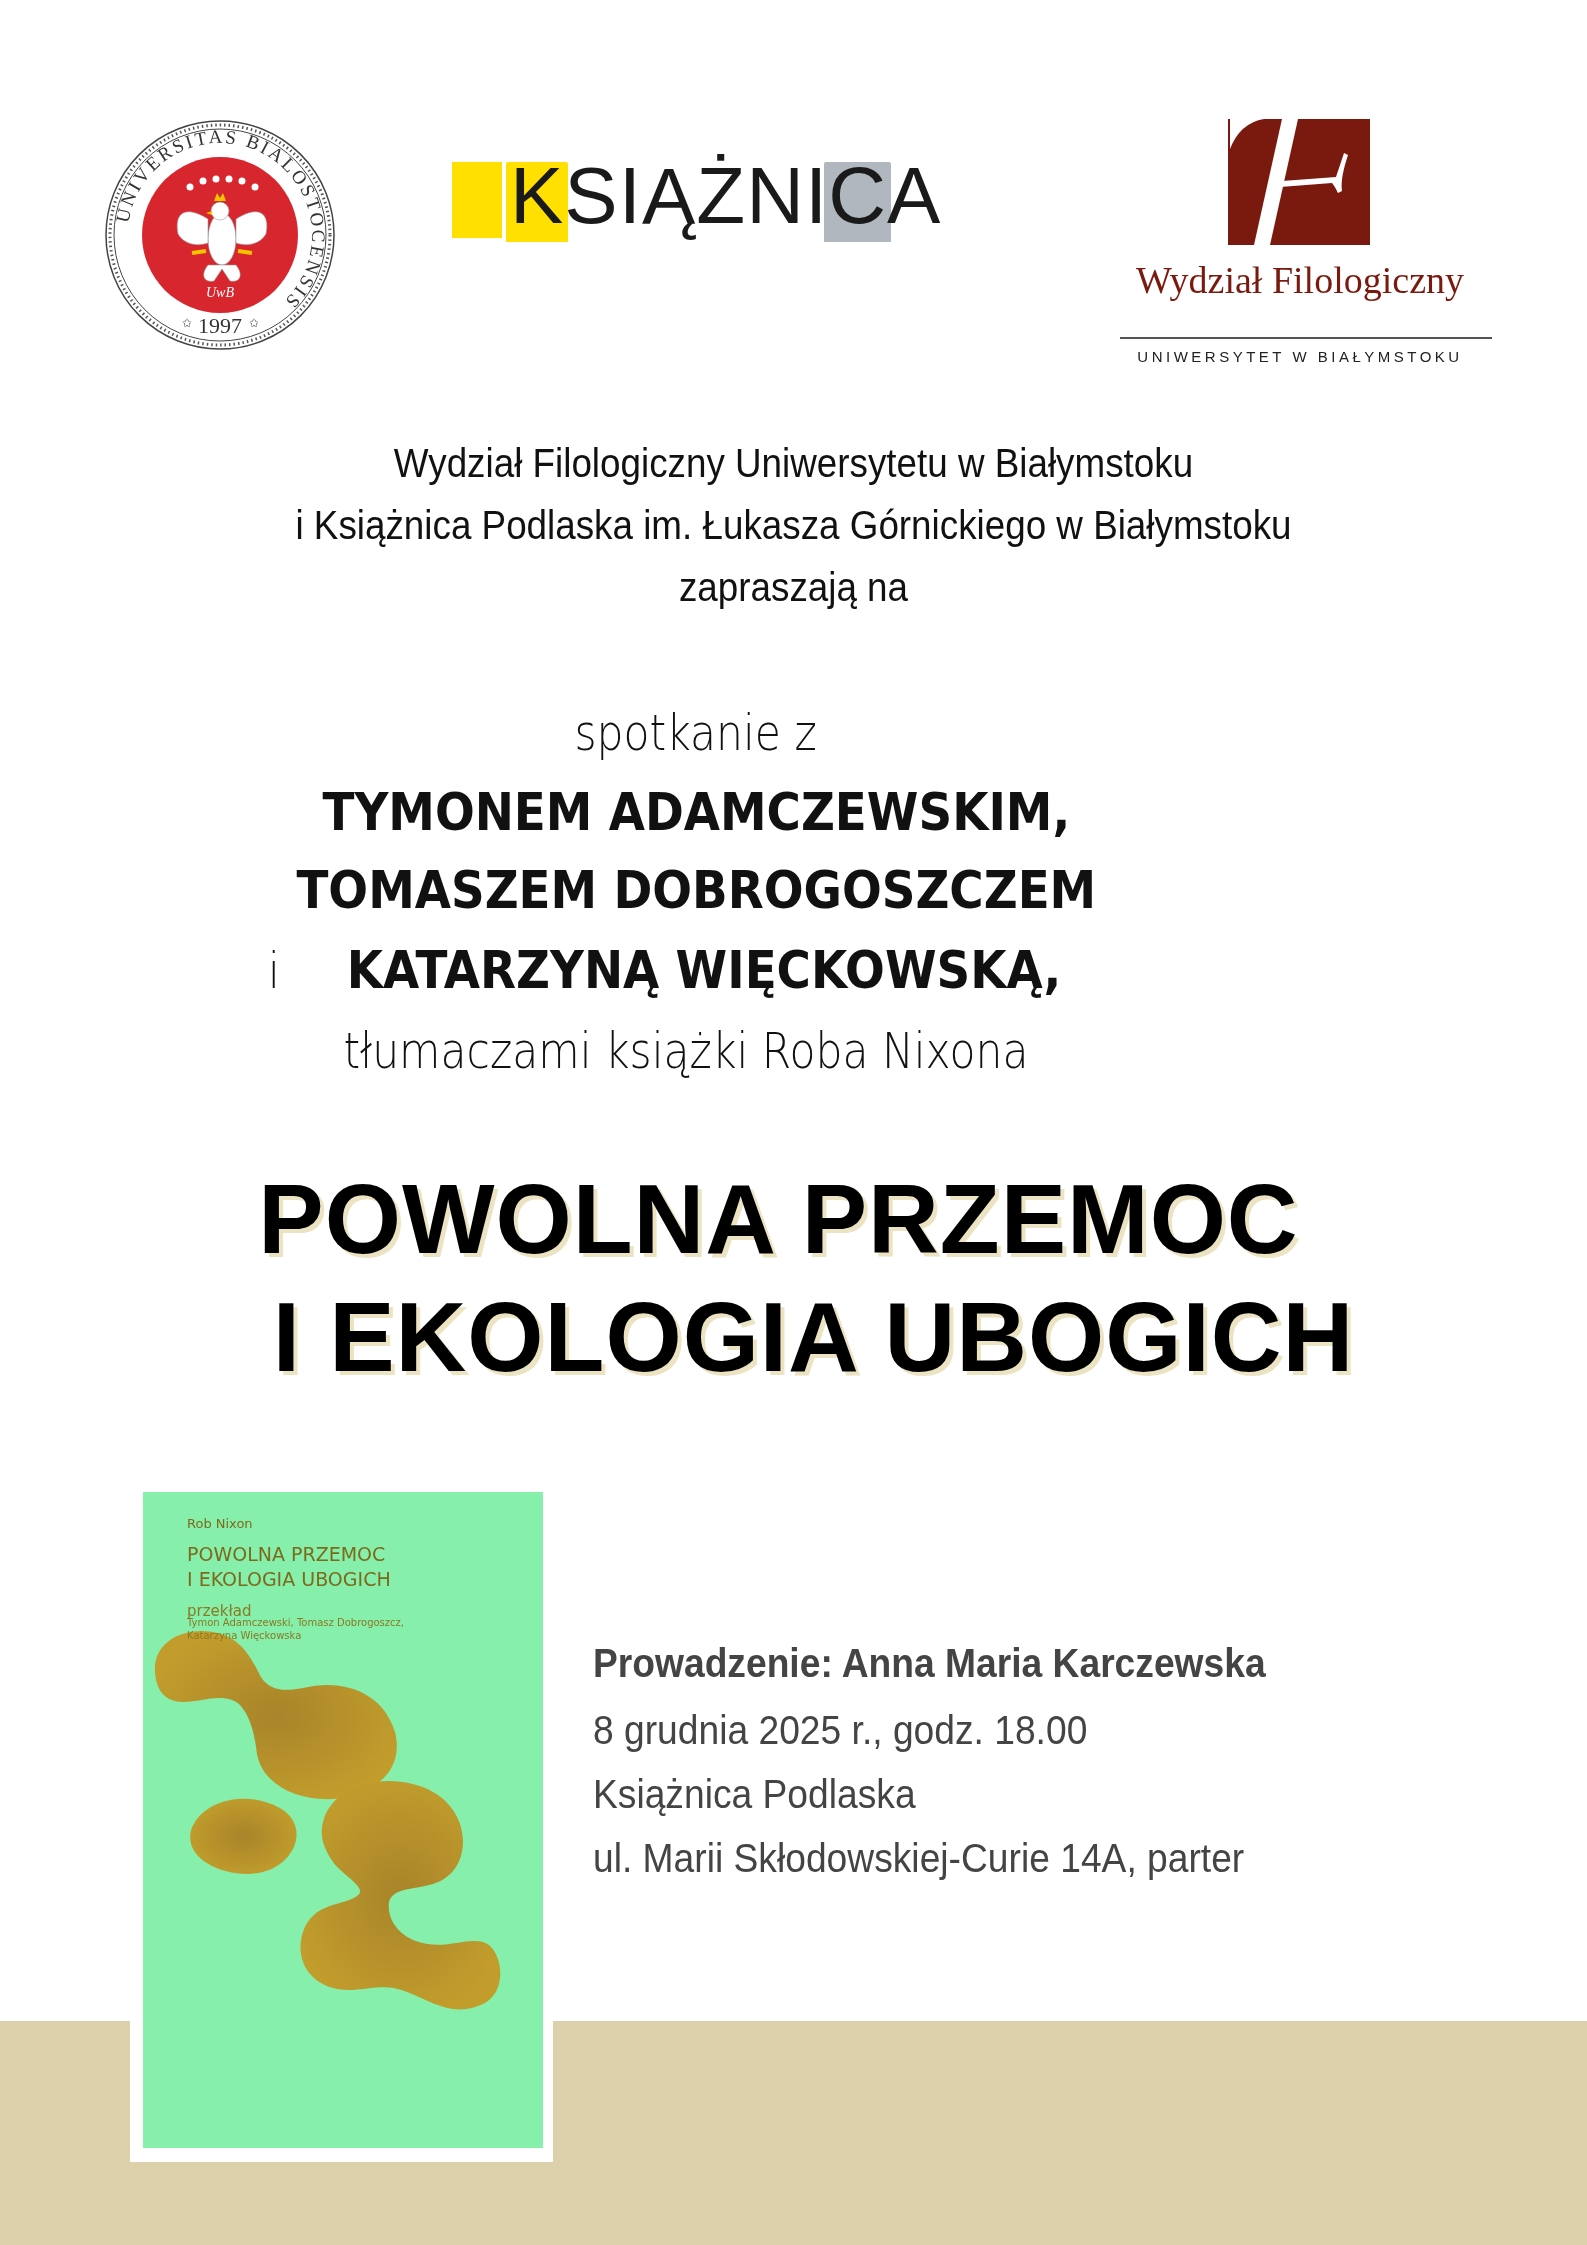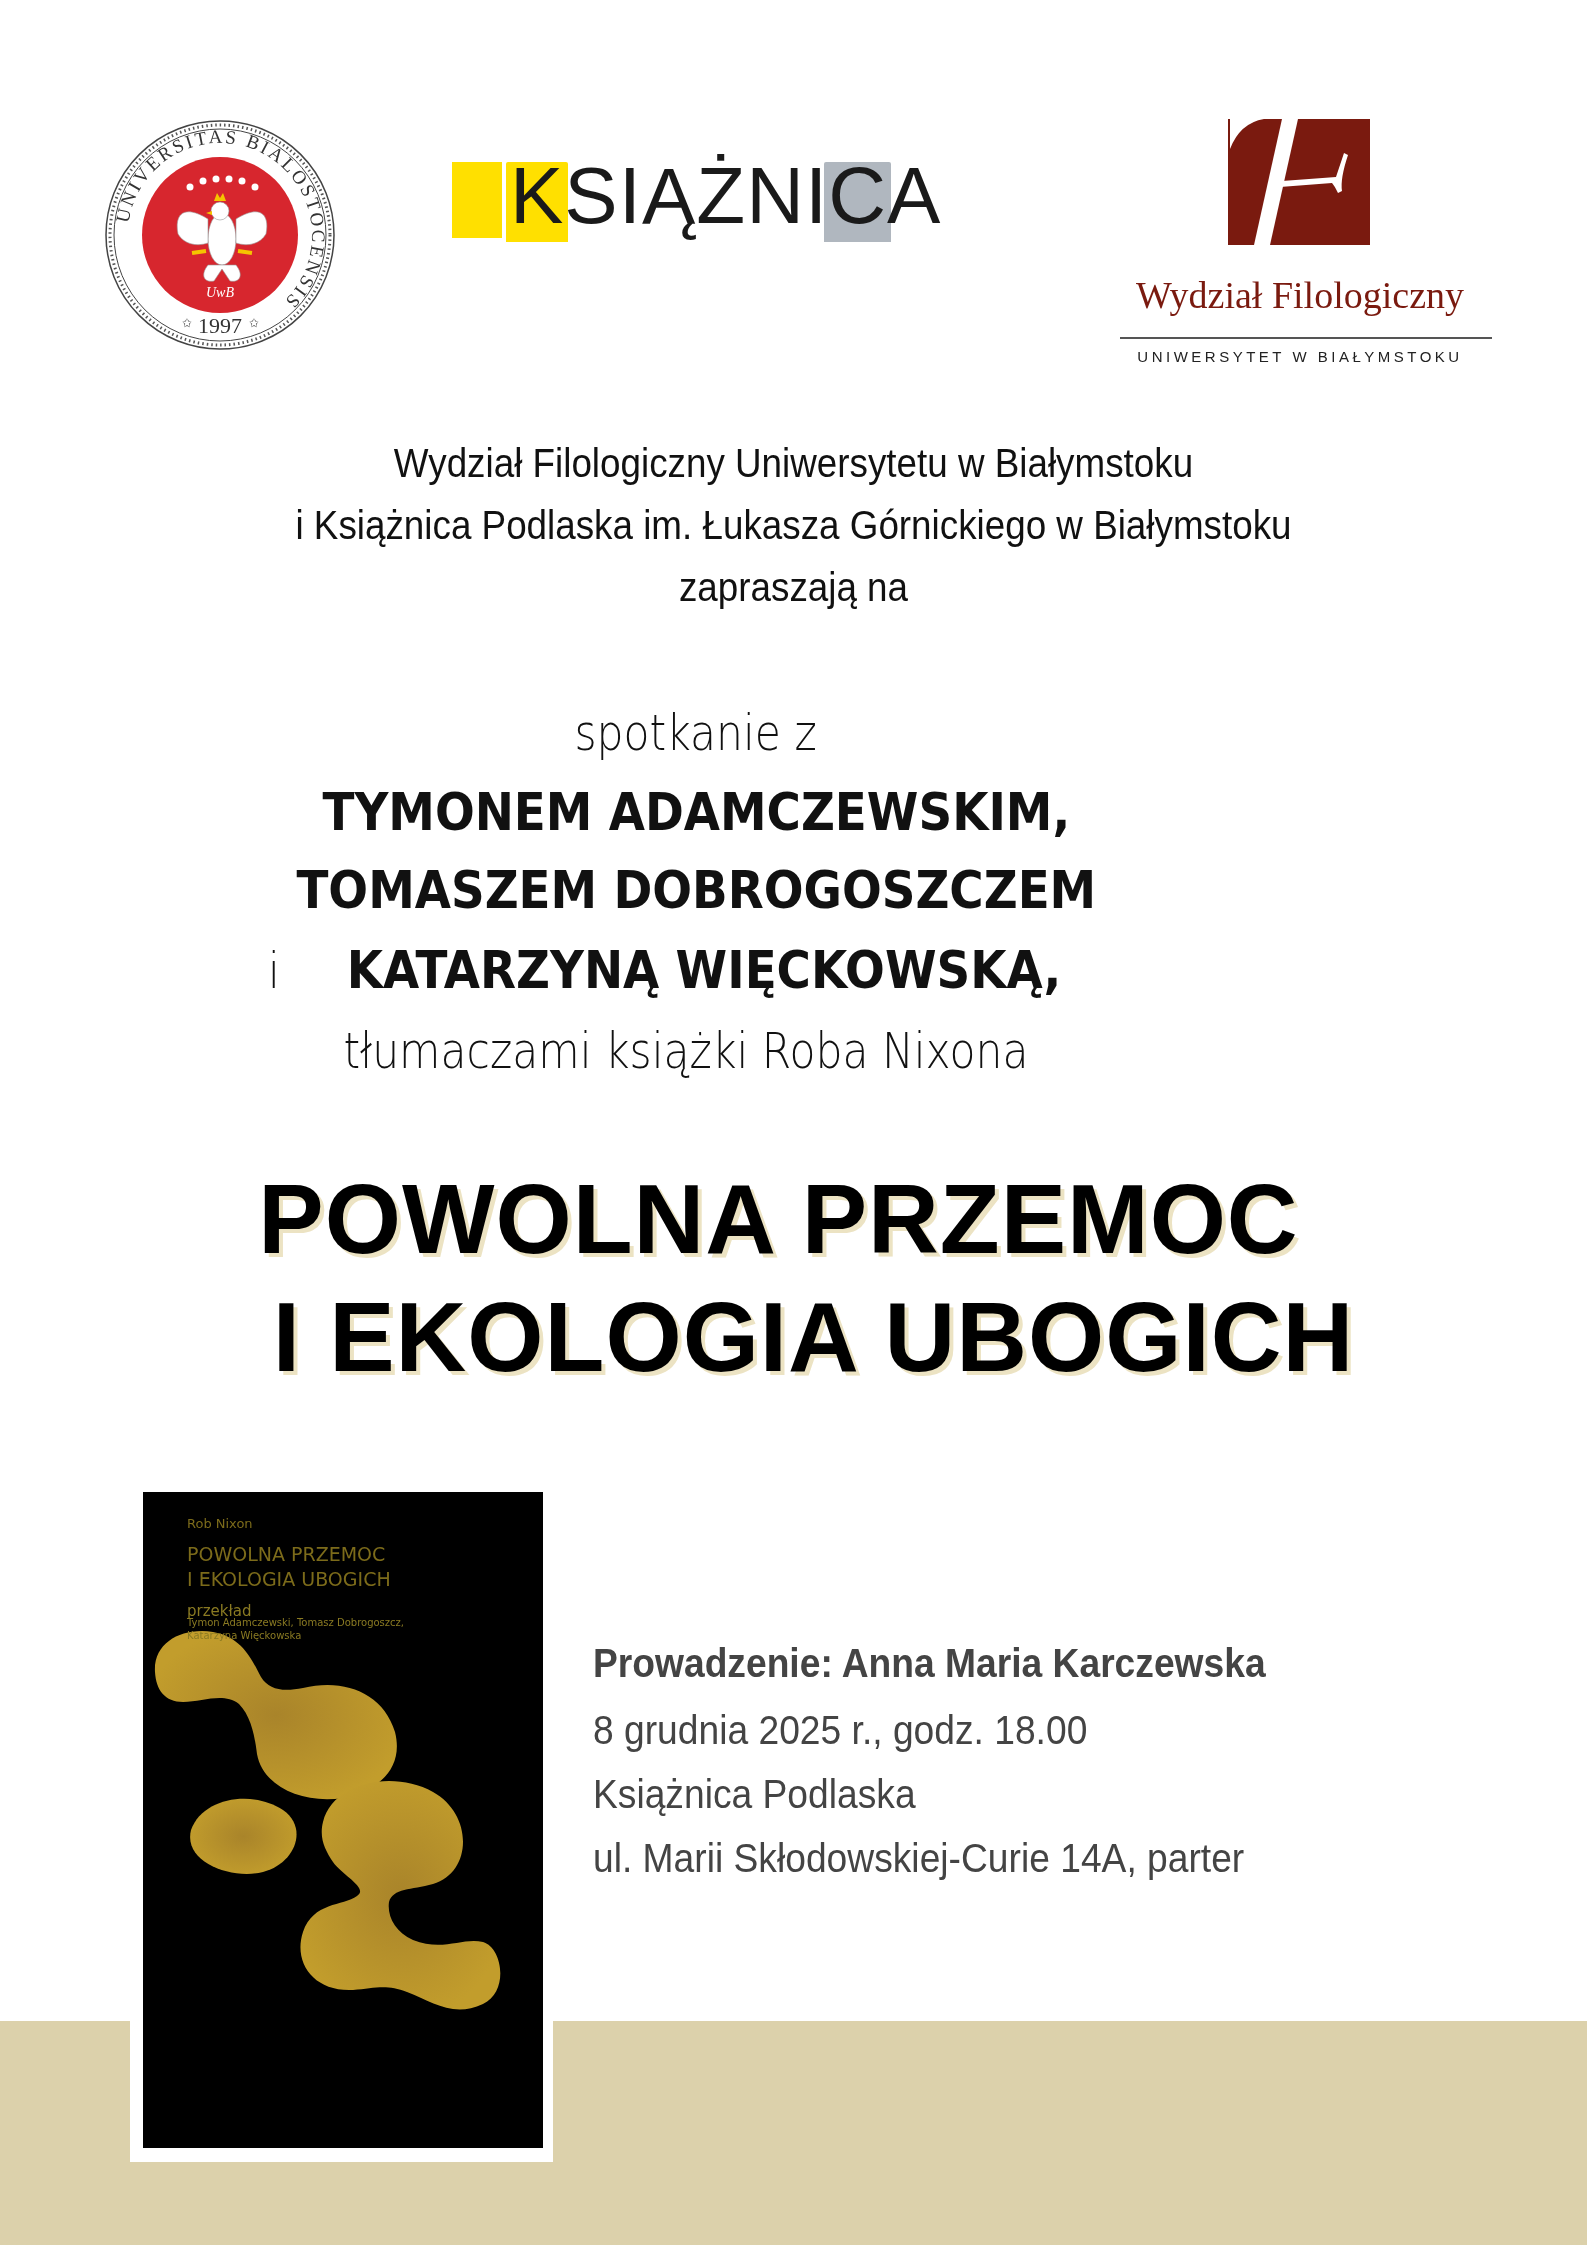--- a/index.html
+++ b/index.html
@@ -20,21 +20,21 @@
     .kp-hl-y::before, .kp-hl-g::before {
       content: ""; position: absolute; left: -4px; right: -4px; top: 6px; bottom: -6px; z-index: -1;
       border-radius: 2px 2px 0 0;
     }
     .kp-hl-y::before { background: #ffe000; }
     .kp-hl-g::before { background: #b0b7bf; }
     .kp-book-pad { position: absolute; background: #ffe000; }
 
     .wf-logo { left: 1110px; top: 115px; width: 380px; height: 250px; }
     .wf-mark { position: absolute; left: 110px; top: 4px; width: 150px; height: 126px; }
-    .wf-name { position: absolute; left: 0; top: 158px; width: 380px; text-align: center;
+    .wf-name { position: absolute; left: 0; top: 143px; width: 380px; text-align: center;
                font-family: "Liberation Serif", serif; font-size: 38px; color: #7a1a0f; }
     .wf-rule { position: absolute; left: 10px; top: 222px; width: 372px; height: 2px; background: #555; }
     .wf-uni { position: absolute; left: 0; top: 233px; width: 380px; text-align: center;
               font-family: "Liberation Sans", sans-serif; font-size: 15px; letter-spacing: 3.5px; color: #222; }
 
     
     .intro { left: 0; top: 432px; width: 1587px; text-align: center;
              font-family: "Liberation Sans", sans-serif; font-size: 40px; line-height: 62px;
              color: #111; transform: scaleX(0.92); transform-origin: center; }
 
@@ -52,21 +52,21 @@
              font-family: "Liberation Sans", sans-serif; font-weight: 700; font-size: 98px;
              line-height: 118px; color: #000; letter-spacing: 1px;
              text-shadow: 4px 4px 0 #ece3c3; }
     .title div { white-space: nowrap; }
 
     
     .band { left: 0; top: 2021px; width: 1587px; height: 224px; background: #dcd1ab; }
 
     
     .book-frame { left: 130px; top: 1482px; width: 423px; height: 680px; background: #ffffff; }
-    .book { left: 143px; top: 1492px; width: 400px; height: 656px; background: #000000; overflow: hidden; }
+    .book { left: 143px; top: 1492px; width: 400px; height: 656px; background: #86efac; overflow: hidden; }
     .book-author { position: absolute; left: 44px; top: 24px; font-family: "DejaVu Sans", sans-serif;
                    font-size: 13px; color: #7c6b1a; }
     .book-title { position: absolute; left: 44px; top: 50px; font-family: "DejaVu Sans", sans-serif;
                   font-size: 19px; line-height: 25px; color: #7c6b1a; white-space: nowrap; }
     .book-trans-label { position: absolute; left: 44px; top: 110px; font-family: "DejaVu Sans", sans-serif;
                         font-size: 15px; color: #8a7a22; }
     .book-trans { position: absolute; left: 44px; top: 124px; font-family: "DejaVu Sans", sans-serif;
                   font-size: 10px; line-height: 13px; color: #8a7a22; }
     .book-blobs { position: absolute; left: 0; top: 0; width: 400px; height: 656px; }
 

